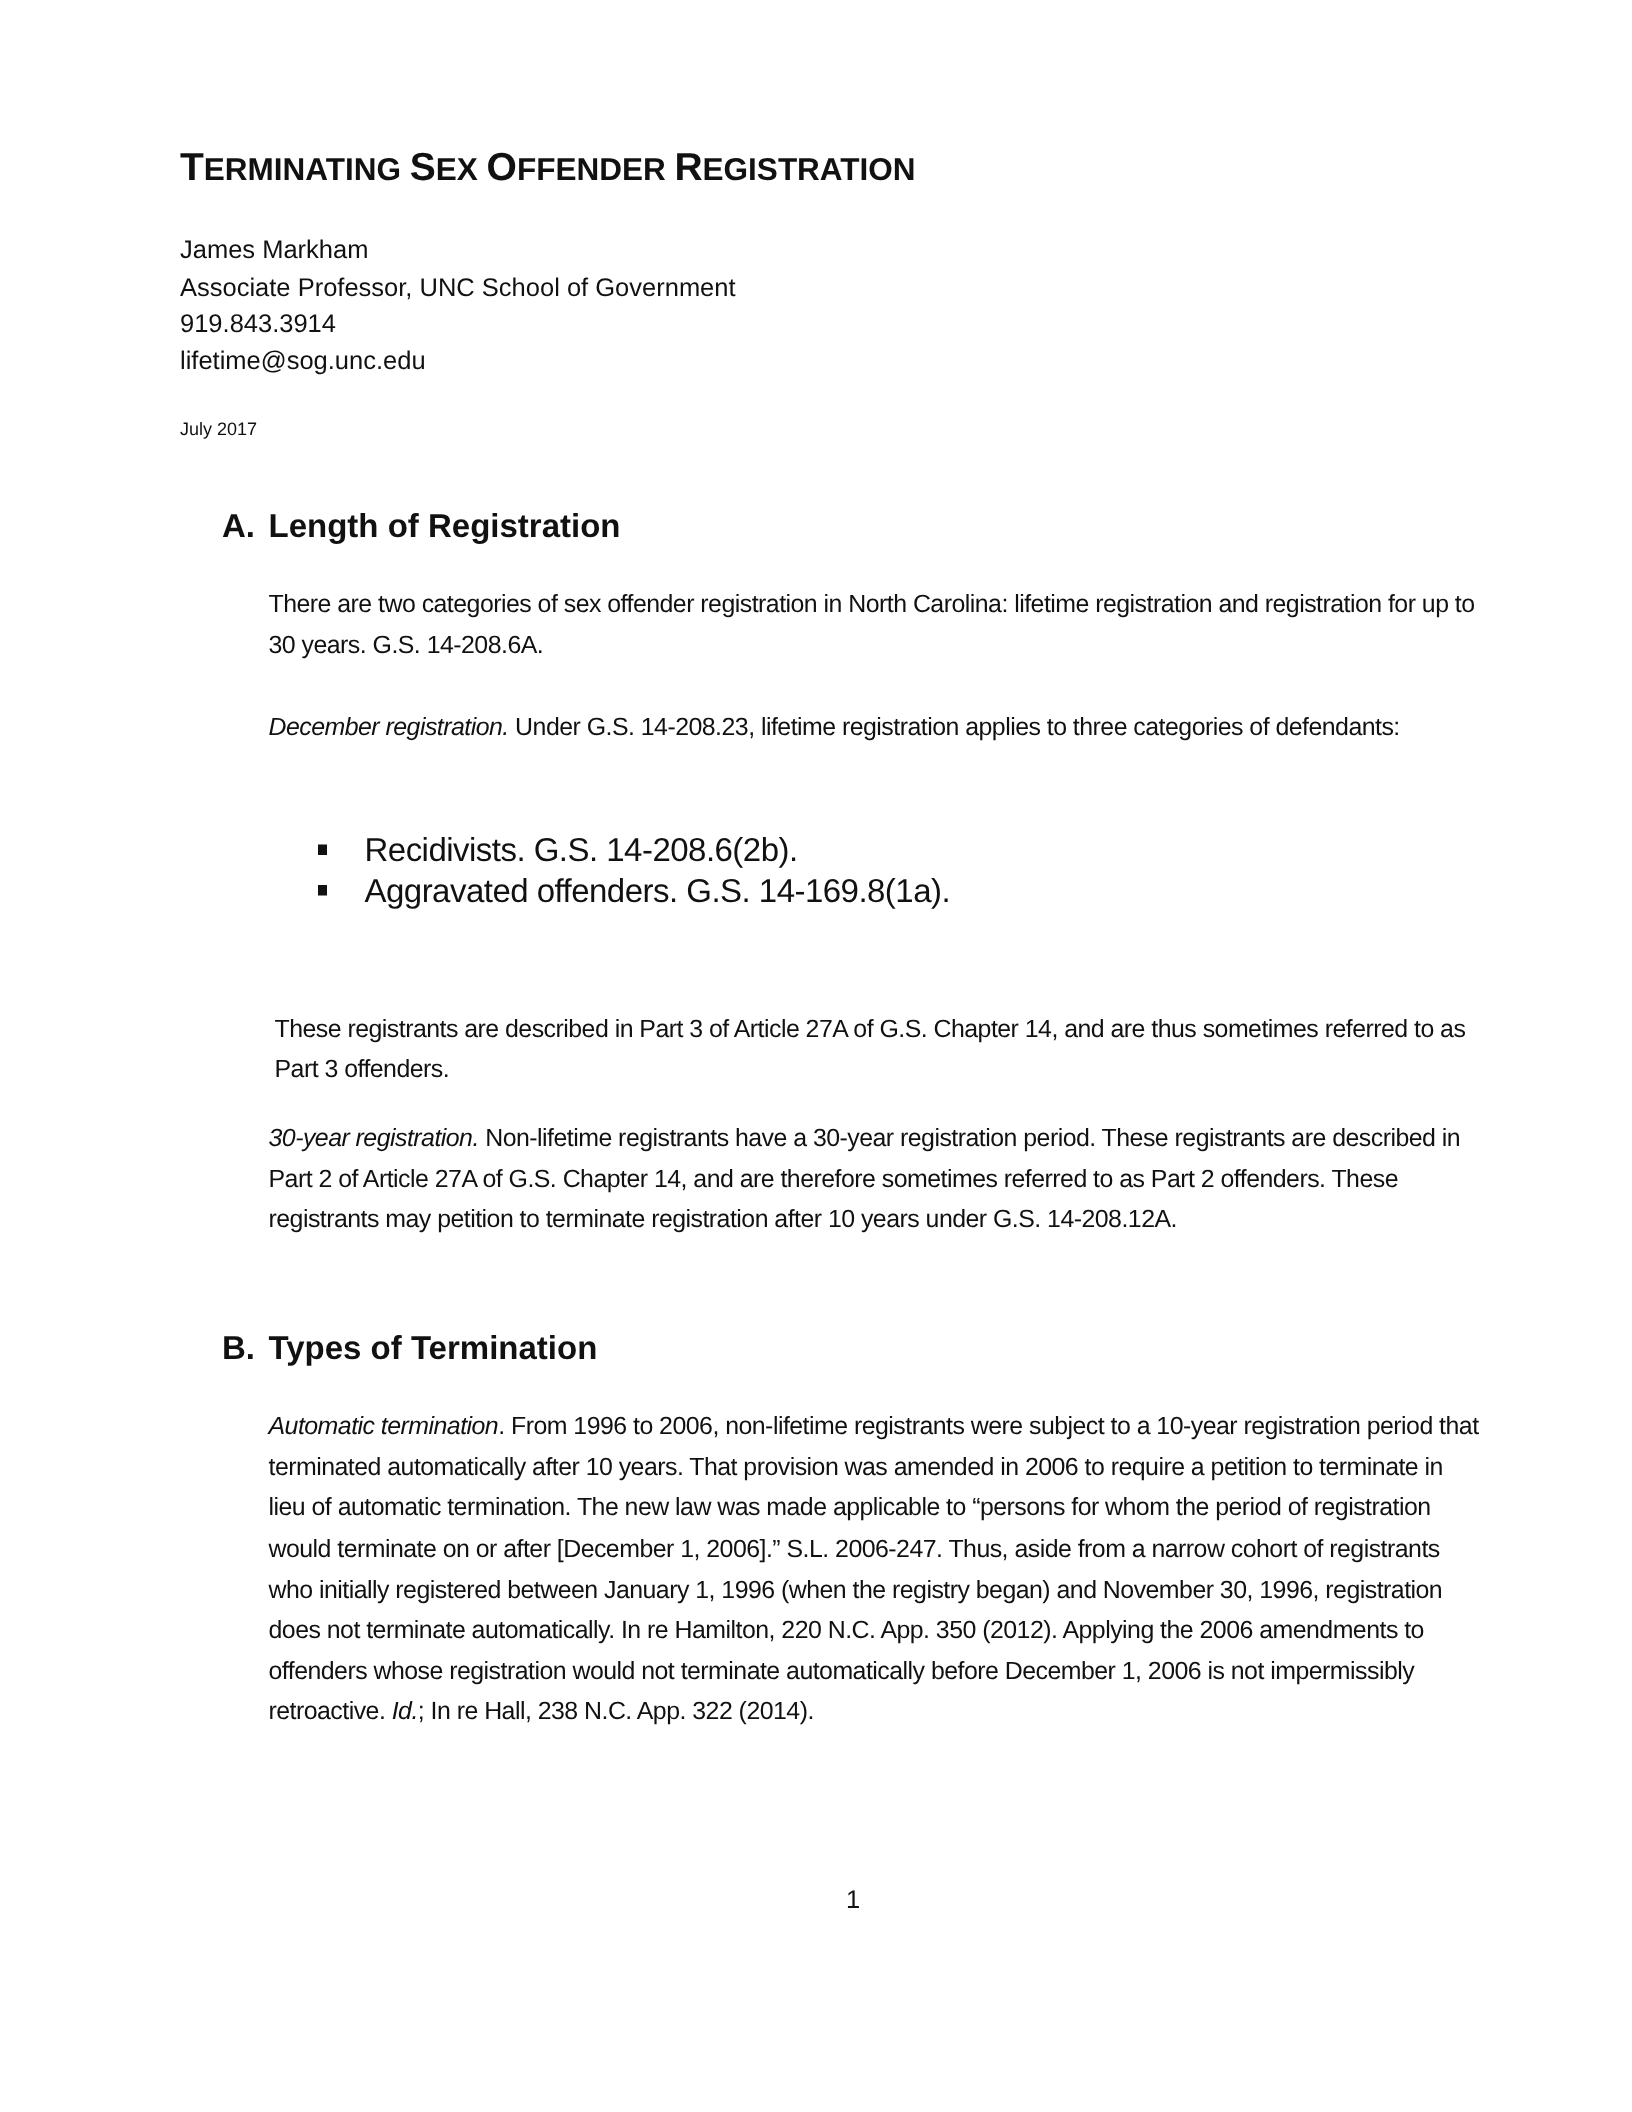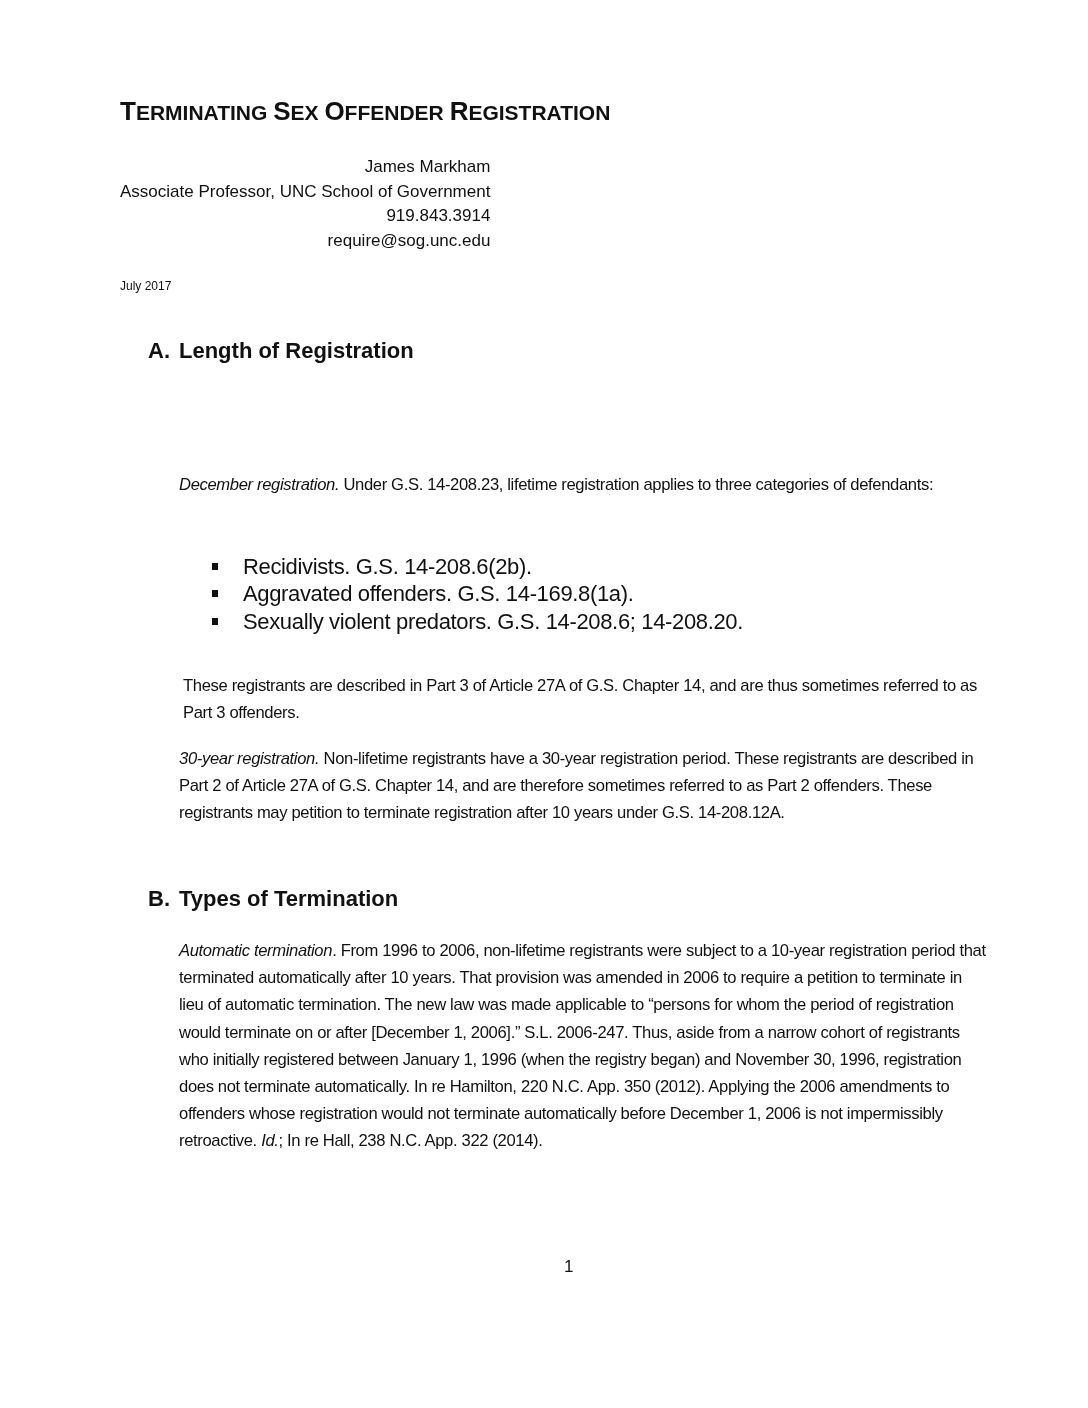--- a/index.html
+++ b/index.html
@@ -7,21 +7,21 @@
     width: 1088px; height: 1408px; position: relative; overflow: hidden;
     font-family: "Liberation Sans", sans-serif; color: #111111;
   }
   .page { position: absolute; left: 0; top: 0; width: 860px; height: 1408px; background: #fff; }
   .title {
     position: absolute; left: 120px; top: 96px;
     font-weight: bold; font-size: 21px; letter-spacing: 0px; color: #111;
     white-space: nowrap;
   }
   .title .cap { font-size: 26px; }
-  .author-block { position: absolute; left: 120px; top: 155px; font-size: 17px; line-height: 24.5px; text-align: right; }
+  .author-block { position: absolute; left: 120px; top: 155px; font-size: 17px; line-height: 24.5px; }
   .author-block div { white-space: nowrap; }
   .date { position: absolute; left: 120px; top: 279px; font-size: 12px; }
   .section-heading {
     position: absolute; left: 148px; font-weight: bold; font-size: 22px; white-space: nowrap;
   }
   .section-heading .letter { display: inline-block; width: 31px; }
   .para {
     position: absolute; left: 179px; width: 810px; font-size: 16.6px; line-height: 27.2px;
     letter-spacing: -0.35px;
   }
@@ -42,36 +42,36 @@
     <span><span class="cap">T</span><span>ERMINATING</span></span>
     <span><span class="cap">S</span><span>EX</span></span>
     <span><span class="cap">O</span><span>FFENDER</span></span>
     <span><span class="cap">R</span><span>EGISTRATION</span></span>
   </div>
 
   <div class="author-block">
     <div>James Markham</div>
     <div>Associate Professor, UNC School of Government</div>
     <div>919.843.3914</div>
-    <div>require@sog.unc.edu</div>
+    <div>lifetime@sog.unc.edu</div>
   </div>
 
   <div class="date">July 2017</div>
 
   <div class="section-heading" style="top:338px;">
     <span class="letter">A.</span><span>Length of Registration</span>
   </div>
 
+  <p class="para" style="top:389px; margin:0;"><span>There are two categories of sex offender registration in North Carolina: lifetime registration and registration for up to 30 years. G.S. 14-208.6A.</span></p>
 
   <p class="para" style="top:471px; margin:0;"><i>December registration.</i><span> Under G.S.  14-208.23, lifetime registration applies to three categories of defendants:</span></p>
 
   <ul class="bullets">
     <li><span class="sq"></span><span>Recidivists. G.S. 14-208.6(2b).</span></li>
     <li><span class="sq"></span><span>Aggravated offenders. G.S. 14-169.8(1a).</span></li>
-    <li><span class="sq"></span><span>Sexually violent predators. G.S. 14-208.6; 14-208.20.</span></li>
   </ul>
 
   <p class="para" style="top:668px; margin:4px;"><span>These registrants are described in Part 3 of Article 27A of G.S. Chapter 14, and are thus sometimes referred to as Part 3 offenders.</span></p>
 
   <p class="para" style="top:745px; margin:0;"><i>30-year registration.</i><span> Non-lifetime registrants have a 30-year registration period. These registrants are described in Part 2 of Article 27A of G.S. Chapter 14, and are therefore sometimes referred to as Part 2 offenders. These registrants may petition to terminate registration after 10 years under G.S. 14-208.12A.</span></p>
 
   <div class="section-heading" style="top:886px;">
     <span class="letter">B.</span><span>Types of Termination</span>
   </div>
 

